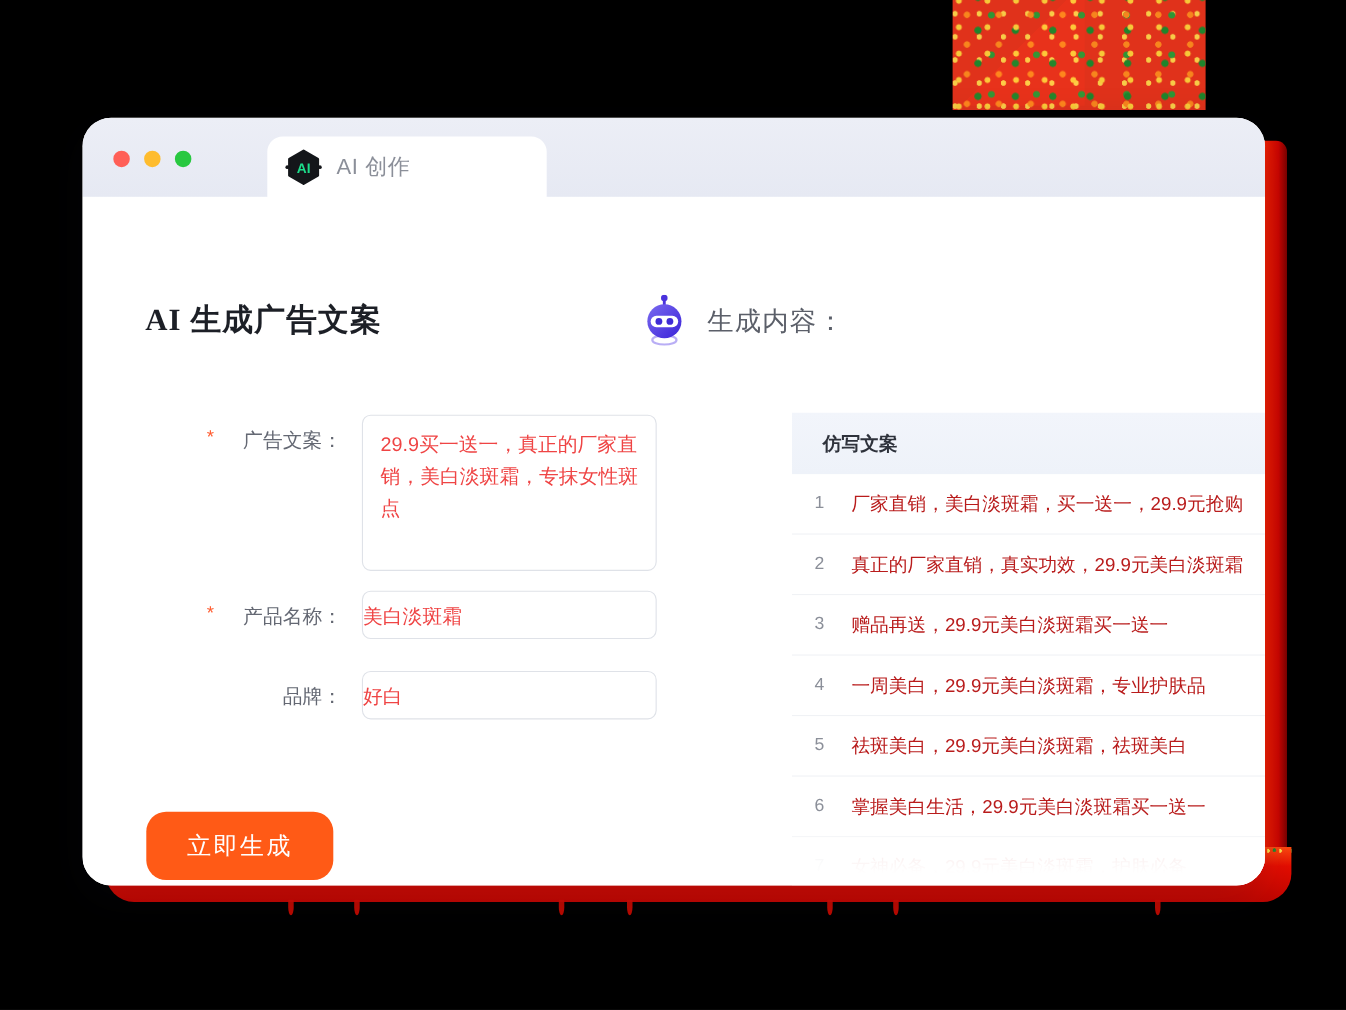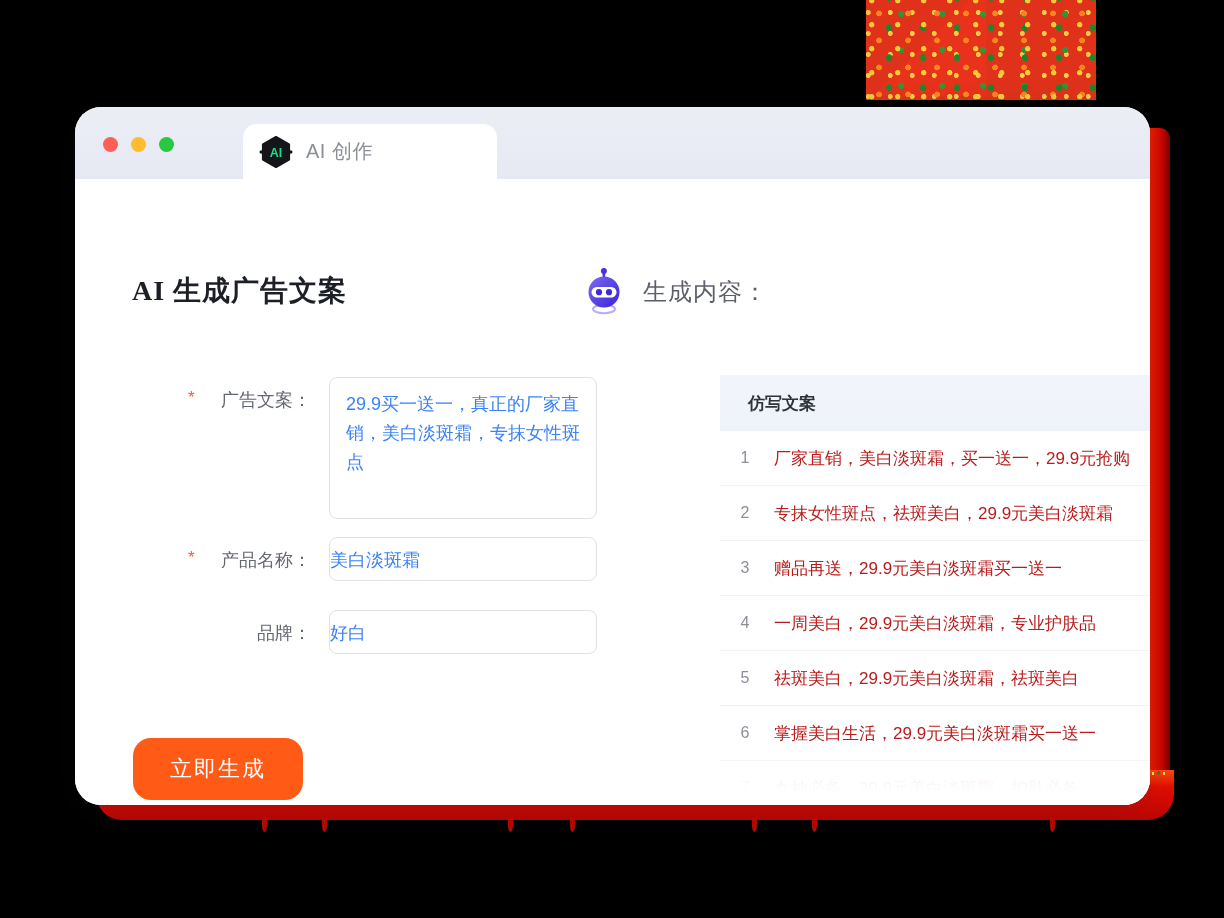--- a/index.html
+++ b/index.html
@@ -156,21 +156,21 @@
   }
   .field-label.no-star { padding-left: 0; }
 
   .input-box {
     margin-left: 18px;
     border: 1px solid #dfe2e8;
     border-radius: 8px;
     background: #ffffff;
     box-sizing: border-box;
     font-size: 18px;
-    color: #3b82f6;
+    color: #ef4444;
     padding: 12px 16px;
     line-height: 1.62;
   }
   .input-box.textarea { width: 268px; height: 142px; }
   .input-box.single  { width: 268px; height: 44px; padding: 11px 0; line-height: 1.25; }
 
   .f-copy   { left: 108px; top: 198px; }
   .f-name   { left: 108px; top: 358px; }
   .f-brand  { left: 108px; top: 431px; }
 
@@ -372,21 +372,21 @@
                 <rect x="6.5" y="2.5" width="11" height="11" rx="2" fill="none" stroke="#dfe2e8" stroke-width="1.4"></rect>
                 <rect x="2.5" y="6.5" width="11" height="11" rx="2" fill="#fff" stroke="#dfe2e8" stroke-width="1.4"></rect>
                 <line x1="5.4" y1="10" x2="10.6" y2="10" stroke="#dfe2e8" stroke-width="1.2"></line>
                 <line x1="5.4" y1="13" x2="10.6" y2="13" stroke="#dfe2e8" stroke-width="1.2"></line>
               </svg>
             </span>
           </div>
 
           <div class="row">
             <span class="row-num">2</span>
-            <span class="row-text">专抹女性斑点，祛斑美白，29.9元美白淡斑霜</span>
+            <span class="row-text">真正的厂家直销，真实功效，29.9元美白淡斑霜</span>
             <span class="row-copy">
               <svg viewBox="0 0 20 20" width="19" height="19" aria-hidden="true">
                 <rect x="6.5" y="2.5" width="11" height="11" rx="2" fill="none" stroke="#dfe2e8" stroke-width="1.4"></rect>
                 <rect x="2.5" y="6.5" width="11" height="11" rx="2" fill="#fff" stroke="#dfe2e8" stroke-width="1.4"></rect>
                 <line x1="5.4" y1="10" x2="10.6" y2="10" stroke="#dfe2e8" stroke-width="1.2"></line>
                 <line x1="5.4" y1="13" x2="10.6" y2="13" stroke="#dfe2e8" stroke-width="1.2"></line>
               </svg>
             </span>
           </div>
 

